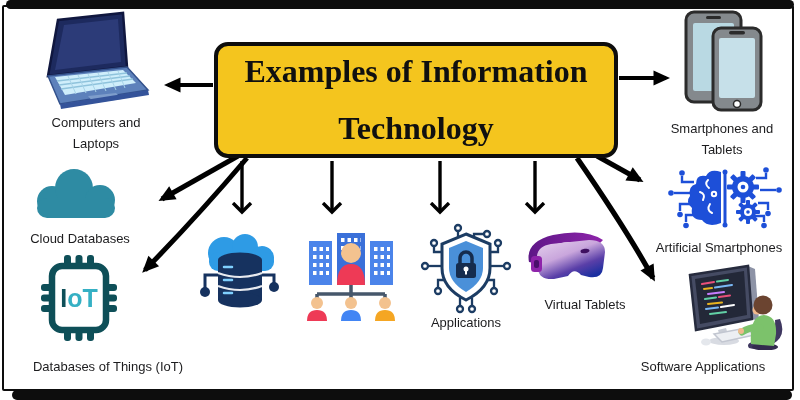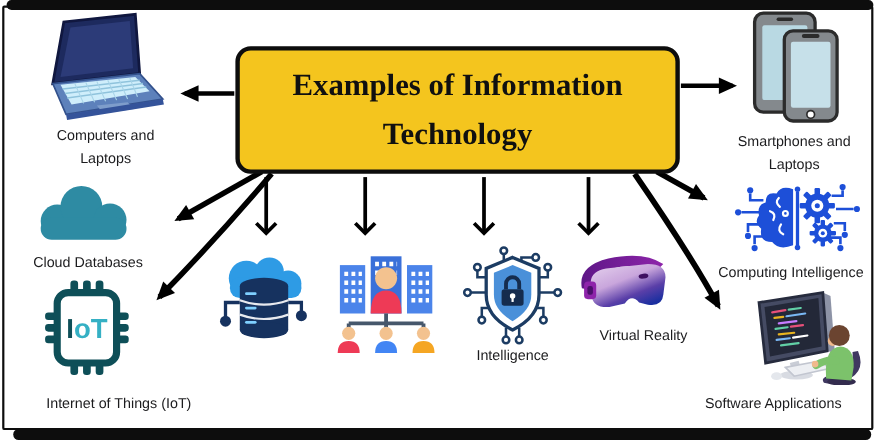--- a/index.html
+++ b/index.html
@@ -10,21 +10,21 @@
                 border:2.5px solid #0d0d0d;border-radius:2px;z-index:0;}
   .bar-top{position:absolute;left:6px;top:0;width:788px;height:9px;background:#0d0d0d;
            border-radius:5px;z-index:1;}
   .bar-bottom{position:absolute;left:12px;top:390px;width:780px;height:10px;background:#0d0d0d;
               border-radius:6px;z-index:1;}
   
   .title-box{position:absolute;left:214px;top:42px;width:404px;height:116px;
              background:var(--box-fill,#F4C51E);border:4px solid var(--box-border,#0d0d0d);
              border-radius:14px;box-sizing:border-box;display:flex;align-items:center;
              justify-content:center;z-index:3;}
-  .title{font-family:"Liberation Serif",serif;font-weight:bold;font-size:28px;line-height:45px;
+  .title{font-family:"Liberation Serif",serif;font-weight:bold;font-size:32px;line-height:57px;
          text-align:center;width:372px;color:#101010;}
   
   .arrows{position:absolute;left:0;top:0;width:800px;height:400px;z-index:2;pointer-events:none;}
   
   .icon{position:absolute;z-index:2;}
   .label{position:absolute;z-index:2;text-align:center;transform:translateX(-50%);
          font-size:13px;line-height:21px;color:#1c1c1e;}
   .nw{white-space:nowrap;}
 </style>
 </head>
@@ -88,21 +88,21 @@
 
   <svg class="icon" style="left:681px;top:10px" width="85" height="102" viewBox="0 0 85 102">
     <rect x="5" y="2" width="55" height="90" rx="8" fill="#84898d" stroke="#2b2b2b" stroke-width="3"></rect>
     <rect x="12" y="13" width="41" height="68" rx="2" fill="#b9d9e3"></rect>
     <rect x="25" y="6" width="15" height="3" rx="1.5" fill="#2b2b2b"></rect>
     <rect x="32" y="18" width="48" height="82" rx="8" fill="#84898d" stroke="#2b2b2b" stroke-width="3"></rect>
     <rect x="38" y="28" width="36" height="60" rx="2" fill="#c6e0e9"></rect>
     <rect x="48" y="21" width="16" height="3.5" rx="1.75" fill="#2b2b2b"></rect>
     <circle cx="56" cy="94" r="3.5" fill="#fff" stroke="#2b2b2b" stroke-width="1.5"></circle>
   </svg>
-  <div class="label" style="left:722px;top:118px;width:135px">Smartphones and Laptops</div>
+  <div class="label" style="left:722px;top:118px;width:135px">Smartphones and Tablets</div>
 
   <svg class="icon" style="left:26px;top:167px" width="100" height="52" viewBox="0 0 100 52">
     <g fill="#2e8ba3">
       <circle cx="26" cy="34" r="15"></circle>
         <circle cx="48" cy="21" r="19"></circle>
       <circle cx="74" cy="33" r="15"></circle>
         <rect x="11" y="31" width="78" height="20" rx="10"></rect>
     </g>
   </svg>
   <div class="label nw" style="left:80px;top:228px">Cloud Databases</div>
@@ -118,21 +118,21 @@
       <rect x="1" y="32" width="13" height="7" rx="3"></rect>
         <rect x="1" y="42.5" width="13" height="7" rx="3"></rect>
         <rect x="1" y="53" width="13" height="7" rx="3"></rect>
       <rect x="64" y="32" width="13" height="7" rx="3"></rect>
         <rect x="64" y="42.5" width="13" height="7" rx="3"></rect>
         <rect x="64" y="53" width="13" height="7" rx="3"></rect>
     </g>
     <rect x="12" y="14" width="54" height="64" rx="10" fill="#ffffff" stroke="#0e4f58" stroke-width="6.5"></rect>
     <text x="39" y="55" text-anchor="middle" font-family="Liberation Sans, sans-serif" font-weight="bold" font-size="25"><tspan fill="#0e4f58">I</tspan><tspan fill="#35b0c4">oT</tspan></text>
   </svg>
-  <div class="label nw" style="left:108px;top:356px">Internet of Things (IoT)</div>
+  <div class="label nw" style="left:108px;top:356px">Databases of Things (IoT)</div>
 
   <svg class="icon" style="left:188px;top:230px" width="100" height="82" viewBox="0 0 100 82">
     <g fill="#2e9be5">
       <circle cx="36" cy="23" r="16"></circle>
         <circle cx="57" cy="17" r="13"></circle>
       <circle cx="74" cy="28" r="12"></circle>
         <rect x="21" y="22" width="65" height="19" rx="9"></rect>
     </g>
     <g stroke="#16325f" stroke-width="3" fill="none">
       <path d="M30 45 H17 V58"></path>
@@ -208,42 +208,42 @@
       <path d="M60 76 V84"></path>
         <circle cx="60" cy="87" r="3" fill="#fff"></circle>
     </g>
     <path d="M54 12 L78 22 V46 Q78 66 54 78 Q30 66 30 46 V22 Z" fill="#ffffff" stroke="#1c3c63" stroke-width="3"></path>
     <path d="M54 19 L71 26 V46 Q71 60 54 70 Q37 60 37 46 V26 Z" fill="#4a90d9"></path>
     <path d="M48 41 V36 a6 6 0 0 1 12 0 V41" fill="none" stroke="#152c4e" stroke-width="3.5"></path>
     <rect x="44" y="41" width="20" height="15" rx="2.5" fill="#152c4e"></rect>
     <circle cx="54" cy="47" r="2.5" fill="#ffffff"></circle>
     <rect x="53" y="48" width="2" height="4.5" fill="#ffffff"></rect>
   </svg>
-  <div class="label nw" style="left:466px;top:312px">Intelligence</div>
+  <div class="label nw" style="left:466px;top:312px">Applications</div>
 
   <svg class="icon" style="left:523px;top:226px" width="88" height="62" viewBox="0 0 88 62">
     <defs>
       <linearGradient id="vrbody" x1="0" y1="0" x2="0.7" y2="1">
         <stop offset="0" stop-color="#e6d3ee"></stop>
           <stop offset="0.45" stop-color="#c9a6dc"></stop>
         <stop offset="0.75" stop-color="#5a3fa8"></stop>
           <stop offset="1" stop-color="#1b2fa0"></stop>
       </linearGradient>
       <linearGradient id="vrstrap" x1="0" y1="0" x2="1" y2="0">
         <stop offset="0" stop-color="#5e1787"></stop>
           <stop offset="1" stop-color="#8e24aa"></stop>
       </linearGradient>
     </defs>
     <path d="M6 36 Q2 16 30 9 Q62 2 80 14 L70 24 Q56 12 34 18 Q16 22 16 38 Z" fill="url(#vrstrap)"></path>
     <path d="M14 30 Q15 20 28 18 L66 14 Q82 14 82 26 L80 42 Q79 53 66 51 L58 49 Q51 41 45 50 L31 53 Q16 54 15 43 Z" fill="url(#vrbody)"></path>
     <rect x="8" y="30" width="11" height="16" rx="3.5" fill="#8e24aa"></rect>
     <rect x="11" y="34" width="5" height="8" rx="2" fill="#4a0f6b"></rect>
     <ellipse cx="62" cy="25" rx="4.5" ry="2.2" fill="#3e1060" transform="rotate(-8 62 25)"></ellipse>
   </svg>
-  <div class="label nw" style="left:585px;top:294px">Virtual Reality</div>
+  <div class="label nw" style="left:585px;top:294px">Virtual Tablets</div>
 
   <svg class="icon" style="left:664px;top:166px" width="120" height="66" viewBox="0 0 120 66">
     <g fill="none" stroke="#1d4fd8" stroke-width="2.4">
       <path d="M30 16 H18 V10"></path>
         <path d="M26 27 H10"></path>
         <path d="M26 38 H16 V45"></path>
         <path d="M32 49 H22 V56"></path>
       <path d="M92 12 H102 V7"></path>
         <path d="M96 24 H112"></path>
         <path d="M94 37 H104 V44"></path>
@@ -293,21 +293,21 @@
         <rect x="-2" y="-12" width="4" height="5.5" rx="1" transform="rotate(180)"></rect>
         <rect x="-2" y="-12" width="4" height="5.5" rx="1" transform="rotate(225)"></rect>
         <rect x="-2" y="-12" width="4" height="5.5" rx="1" transform="rotate(270)"></rect>
         <rect x="-2" y="-12" width="4" height="5.5" rx="1" transform="rotate(315)"></rect>
       </g>
       <circle r="8" fill="#1d4fd8"></circle>
         <circle r="4" fill="#ffffff"></circle>
         <circle r="1.8" fill="#1d4fd8"></circle>
     </g>
   </svg>
-  <div class="label nw" style="left:719px;top:237px">Computing Intelligence</div>
+  <div class="label nw" style="left:719px;top:237px">Artificial Smartphones</div>
 
   <svg class="icon" style="left:672px;top:264px" width="112" height="86" viewBox="0 0 112 86">
     <polygon points="76,2 83,5 87,57 80,55" fill="#8d93a6"></polygon>
     <polygon points="18,11 76,2 80,55 24,66" fill="#454b63" stroke="#262b3d" stroke-width="2.5"></polygon>
     <polygon points="23,15 72,7 75,51 28,60" fill="#232838"></polygon>
     <g stroke-width="2" stroke-linecap="round">
       <line x1="30" y1="20" x2="42" y2="18" stroke="#e8507a"></line>
         <line x1="45" y1="17.5" x2="56" y2="16" stroke="#62d0a6"></line>
       <line x1="32" y1="25" x2="40" y2="24" stroke="#e8b420"></line>
         <line x1="43" y1="23.5" x2="60" y2="21" stroke="#7ab8f5"></line>

